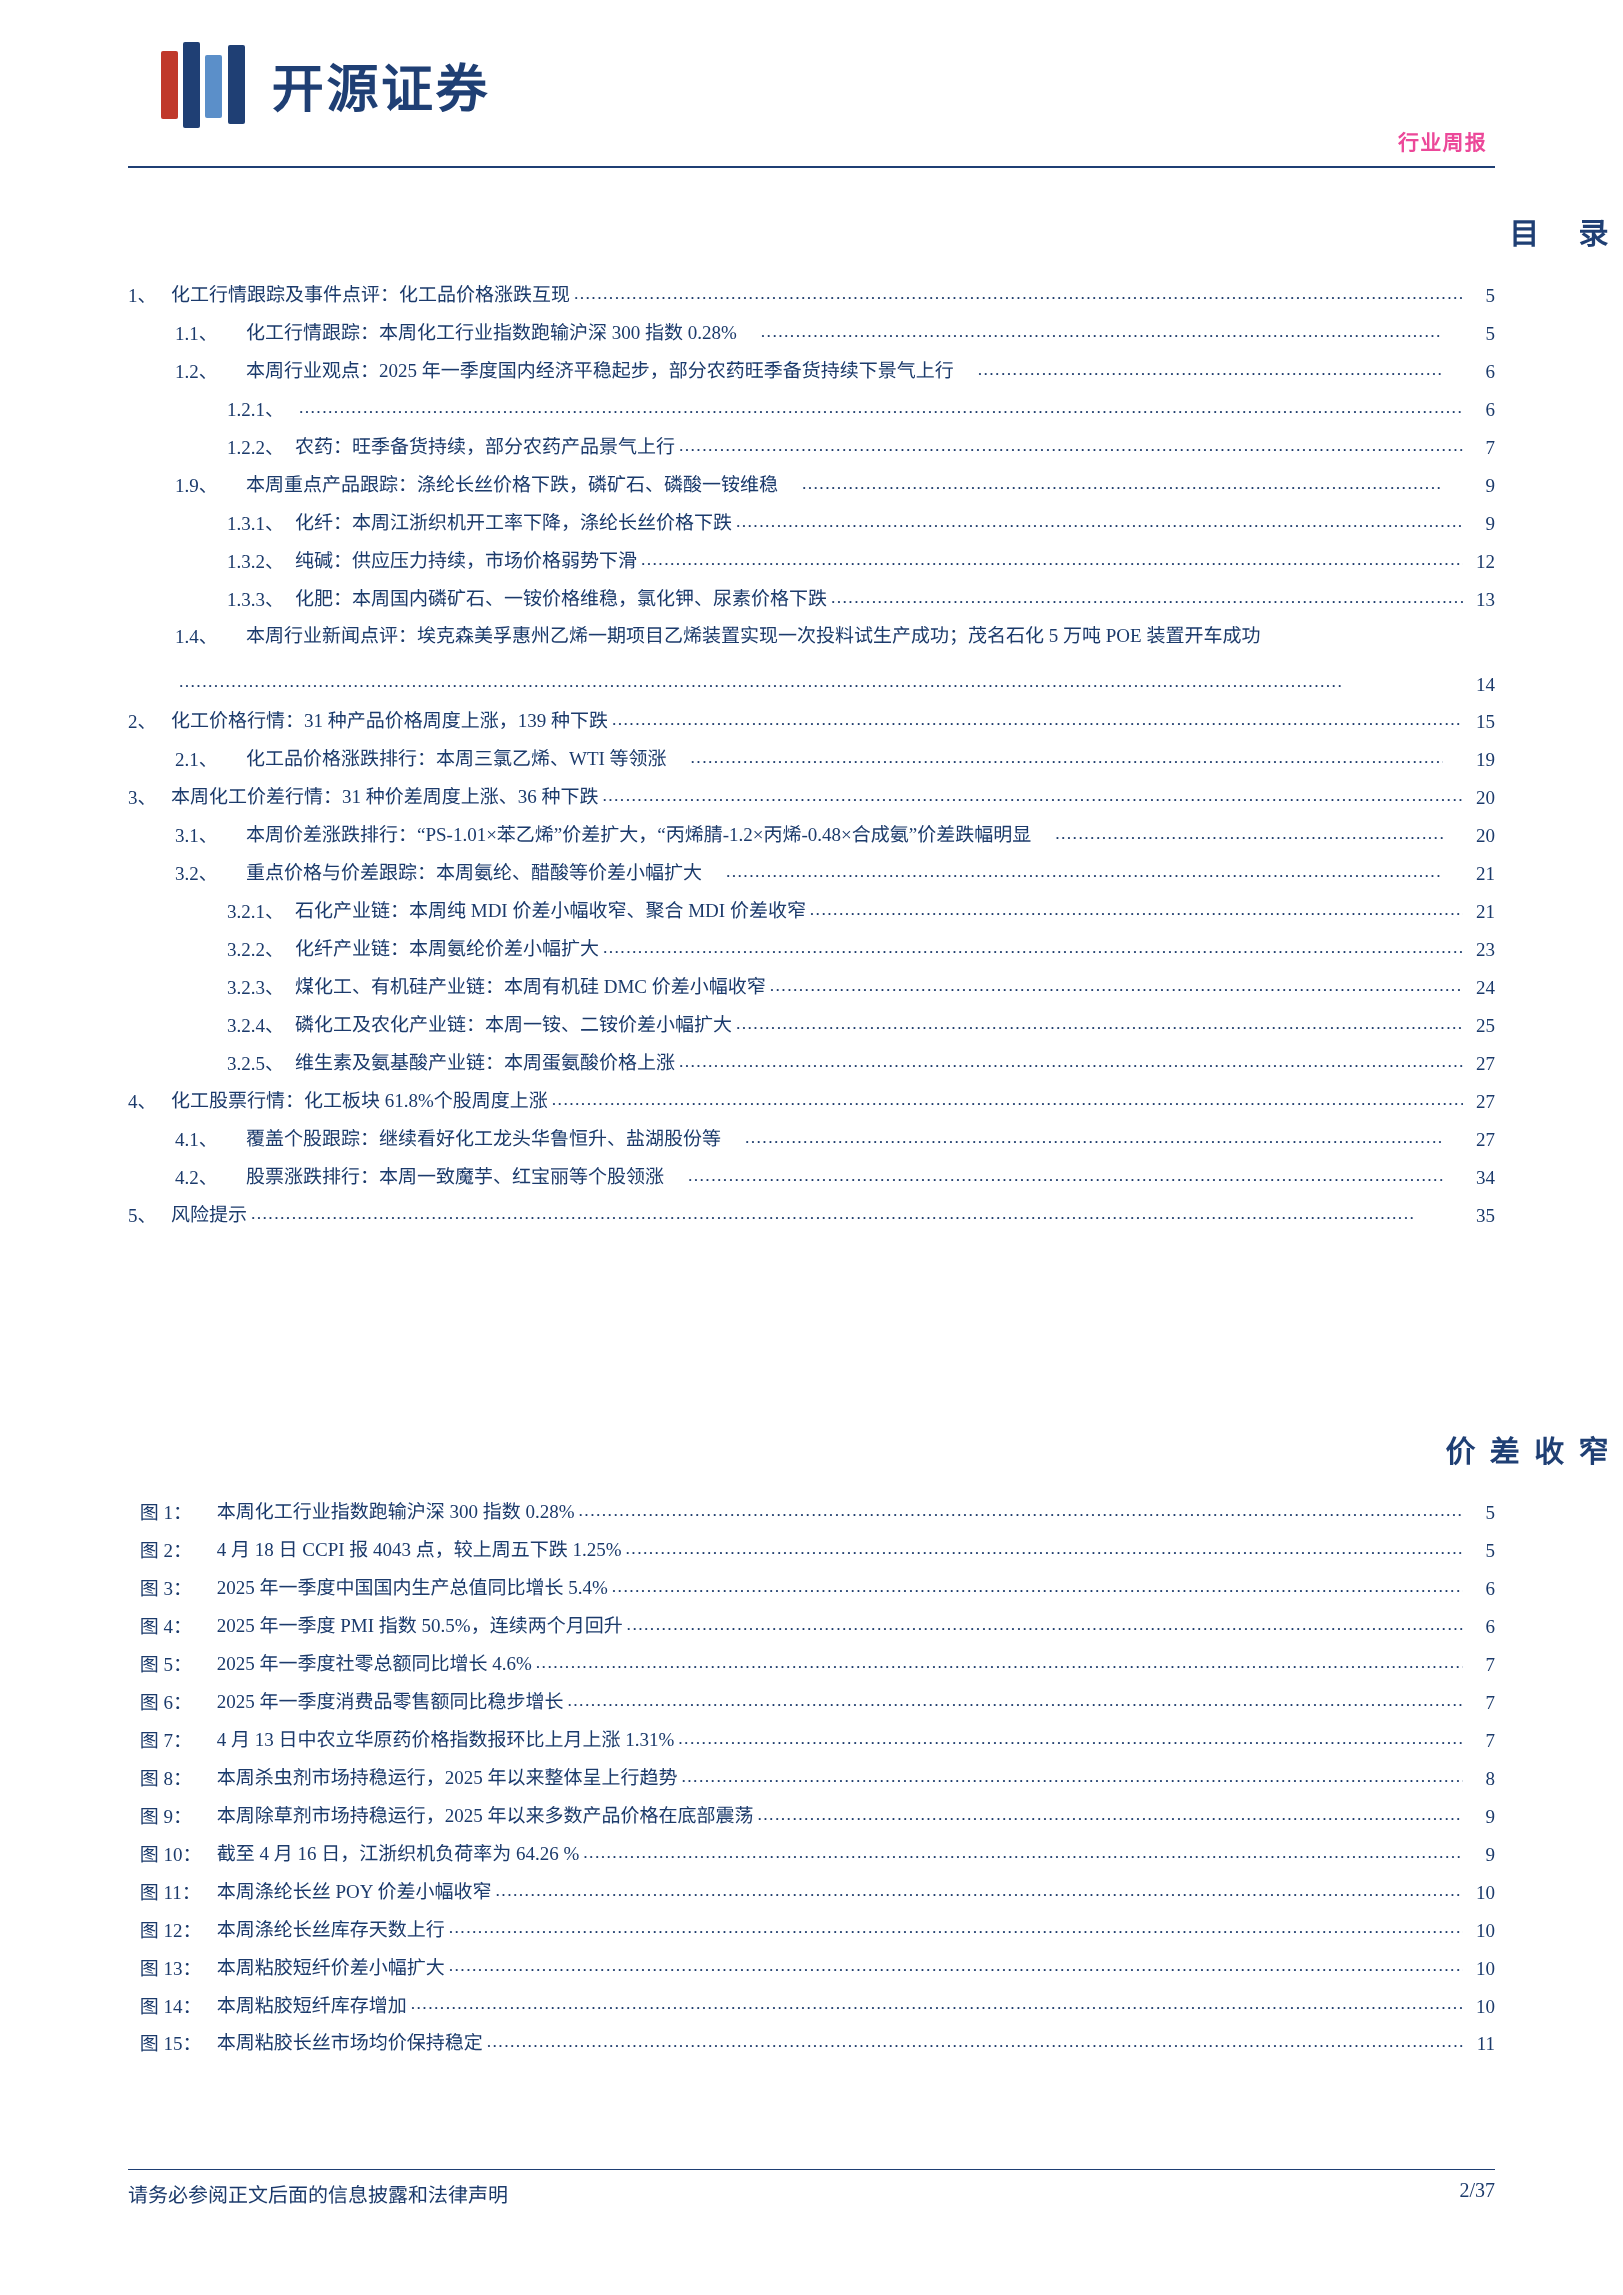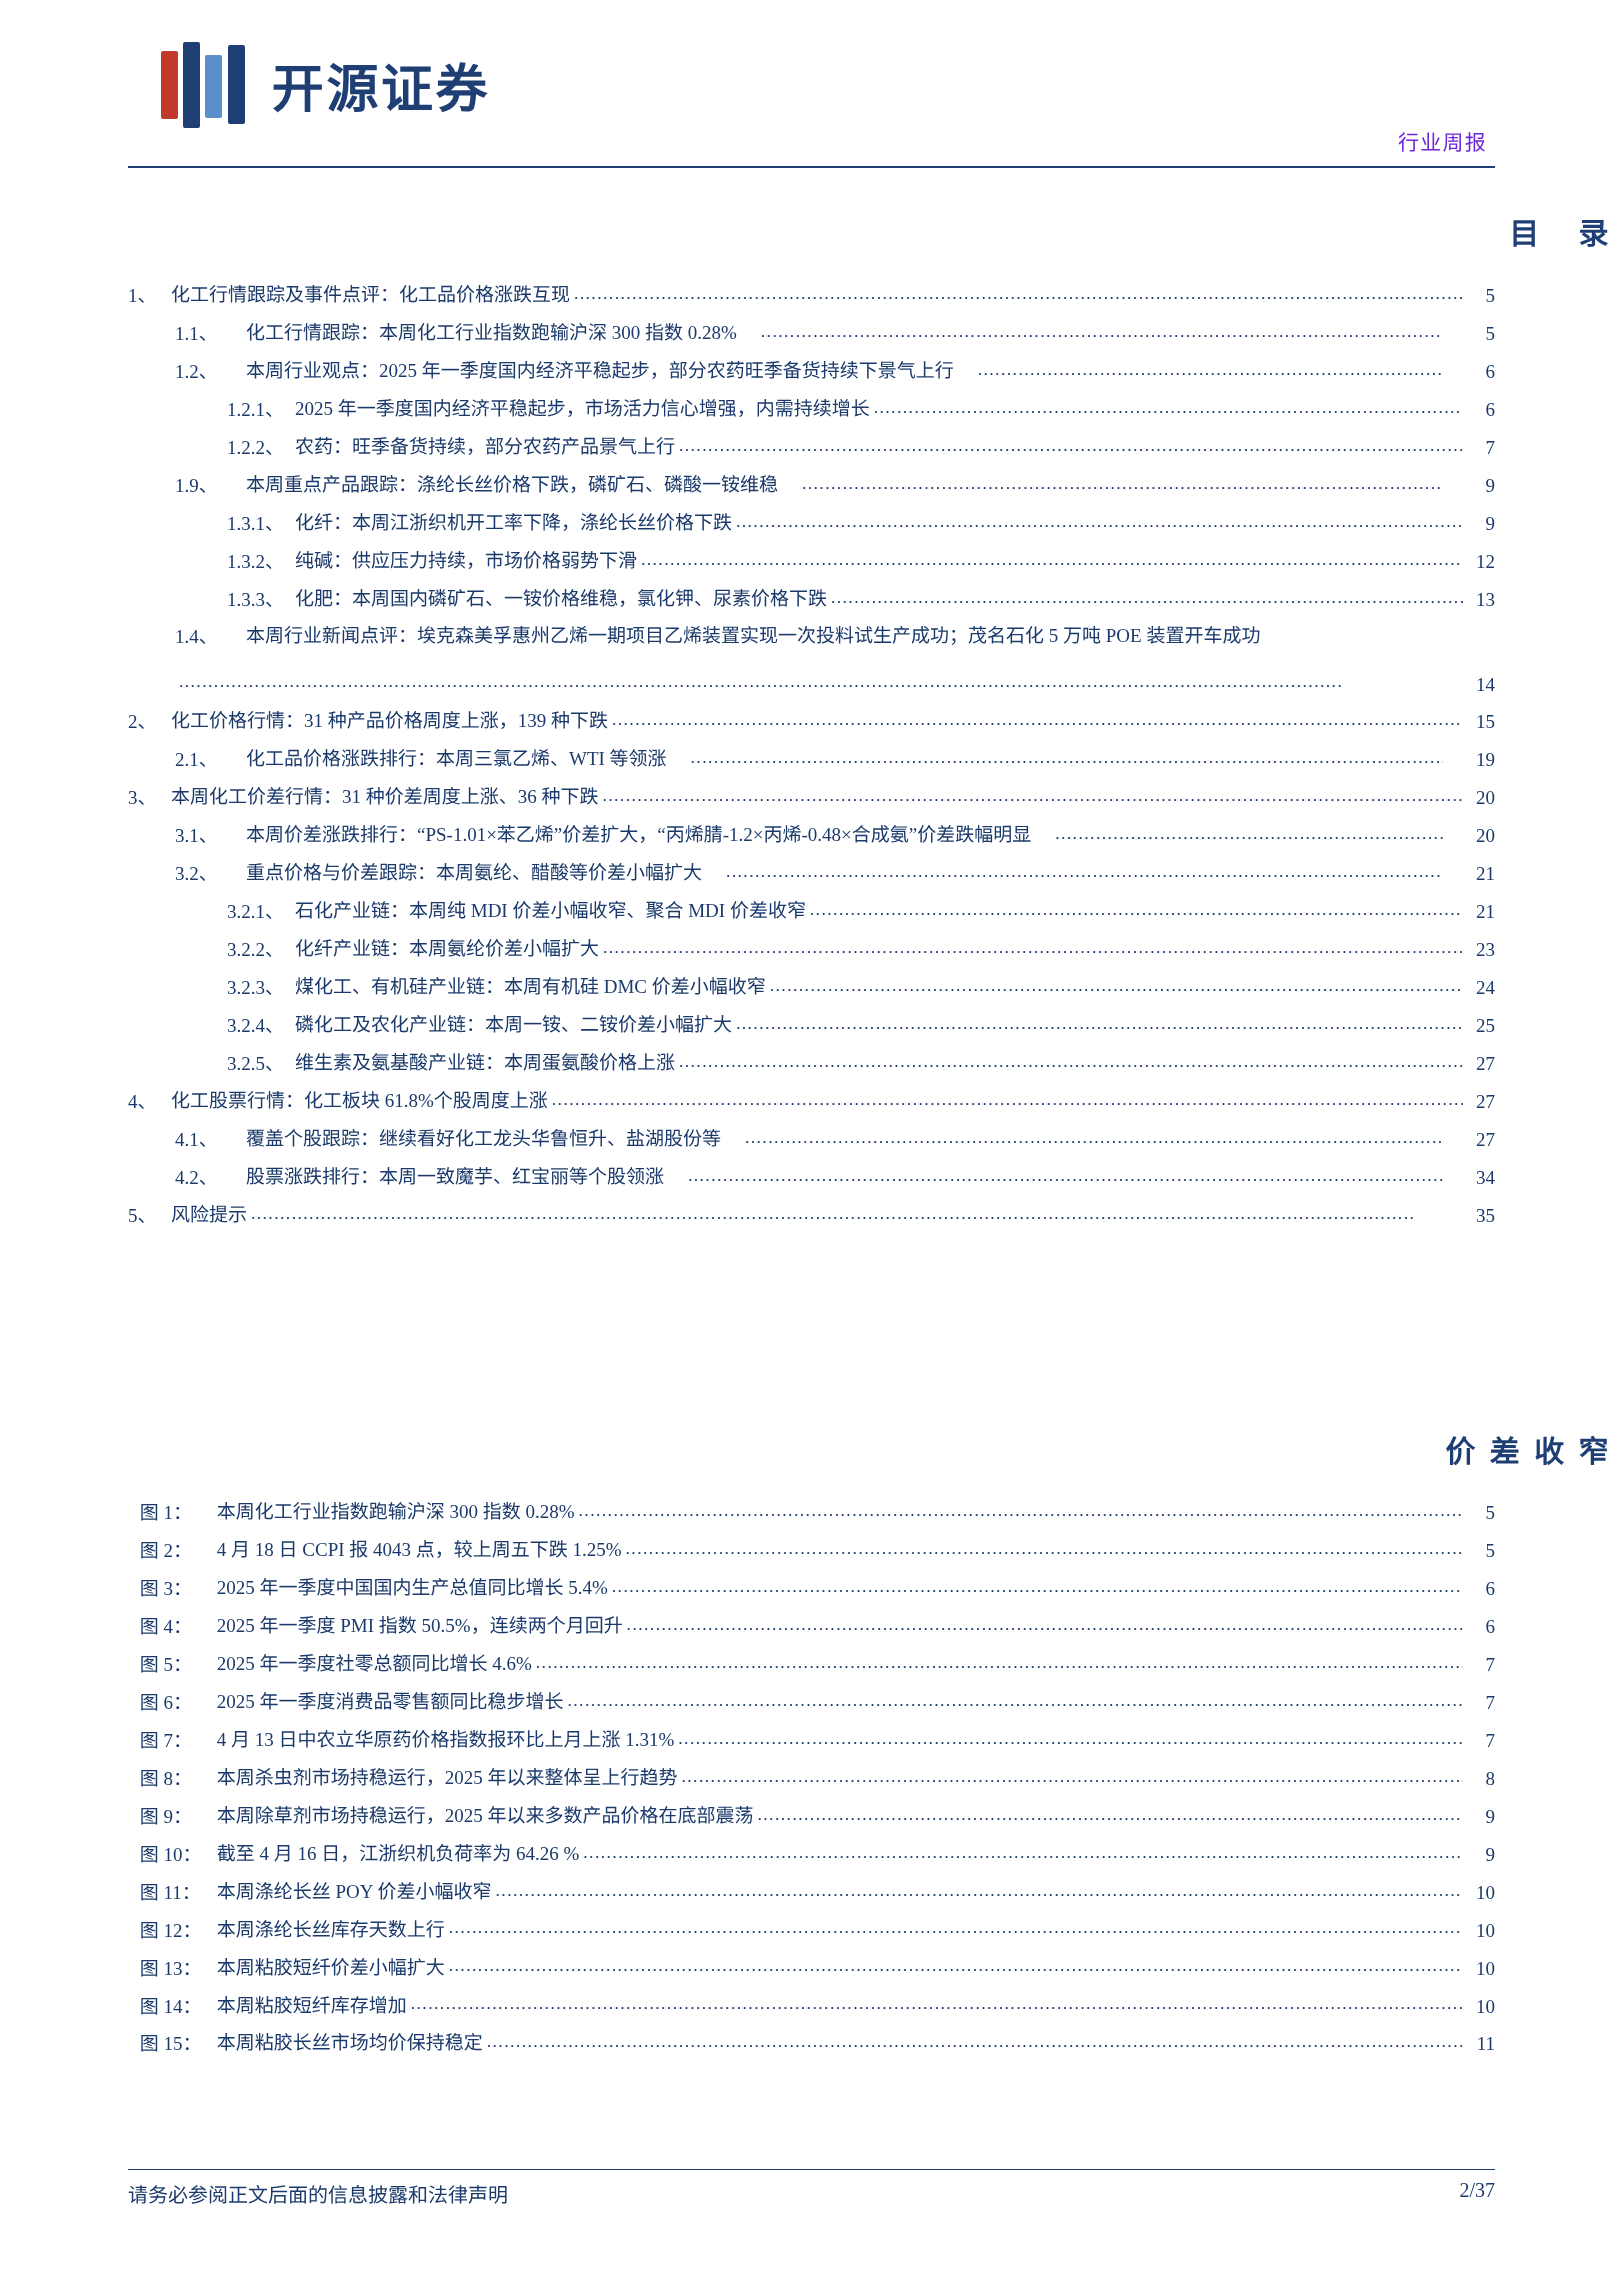--- a/index.html
+++ b/index.html
@@ -48,22 +48,22 @@
     color: #1f3f74;
     letter-spacing: 2.6px;
     margin-left: 11.8px;
   }
   .header-right {
     position: absolute;
     right: 7.9px;
     bottom: 19.6px;
     font-family: "DejaVu Sans", "Liberation Sans", sans-serif;
     font-size: 21px;
-    color: #6d28d9;
-    font-weight: normal;
+    color: #ec4899;
+    font-weight: bold;
     letter-spacing: 1.3px;
   }
   .header-rule {
     position: absolute;
     left: 0;
     right: 0;
     bottom: 7.9px;
     height: 2px;
     background: #1f3f74;
   }
@@ -200,21 +200,20 @@
         <span class="pg">5</span>
       </div>
       <div class="toc-row lvl2">
         <span class="num">1.2、</span>
         <span class="txt">本周行业观点：2025 年一季度国内经济平稳起步，部分农药旺季备货持续下景气上行</span>
         <span class="dots">........................................................................................................................................................................................................</span>
         <span class="pg">6</span>
       </div>
       <div class="toc-row lvl3">
         <span class="num">1.2.1、</span>
-        <span class="txt">2025 年一季度国内经济平稳起步，市场活力信心增强，内需持续增长</span>
         <span class="dots">........................................................................................................................................................................................................</span>
         <span class="pg">6</span>
       </div>
       <div class="toc-row lvl3">
         <span class="num">1.2.2、</span>
         <span class="txt">农药：旺季备货持续，部分农药产品景气上行</span>
         <span class="dots">........................................................................................................................................................................................................</span>
         <span class="pg">7</span>
       </div>
       <div class="toc-row lvl2">

